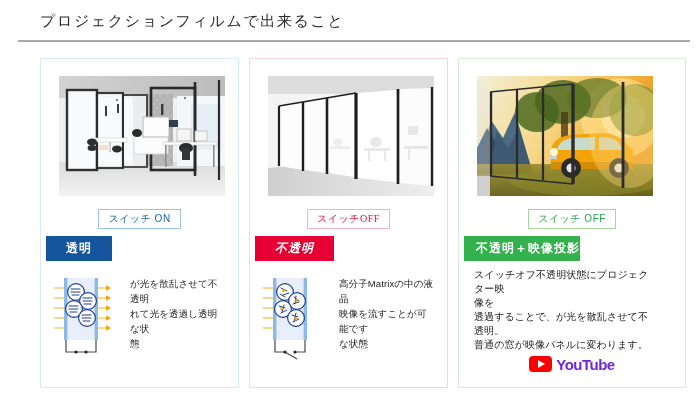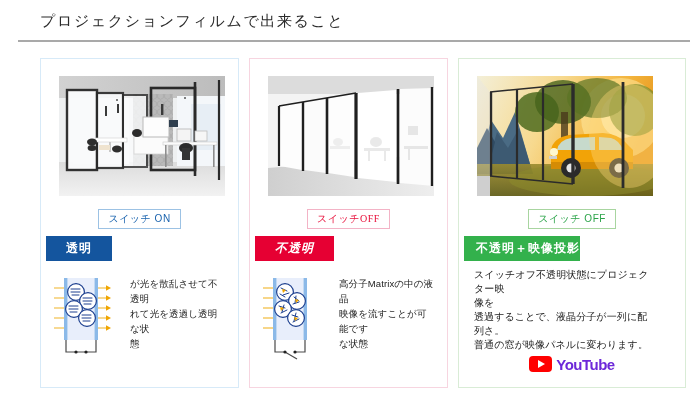--- a/index.html
+++ b/index.html
@@ -429,21 +429,21 @@
           <span class="badge b3">スイッチ OFF</span>
         </div>
         <div class="btn-wrap">
           <span class="btn p3">不透明＋映像投影</span>
         </div>
 
         <div class="explain">
           <div class="explain-text">
             <span class="ln">スイッチオフ不透明状態にプロジェクター映</span>
             <span class="ln">像を</span>
-            <span class="ln">透過することで、液晶分子が一列に配列さ。</span>
+            <span class="ln">透過することで、が光を散乱させて不透明。</span>
             <span class="ln">普通の窓が映像パネルに変わります。</span>
           </div>
         </div>
 
         <div class="yt">
           <span class="yt-logo">
             <span class="yt-play">
                 <i></i>
               </span>
             <span class="yt-word">YouTube</span>

